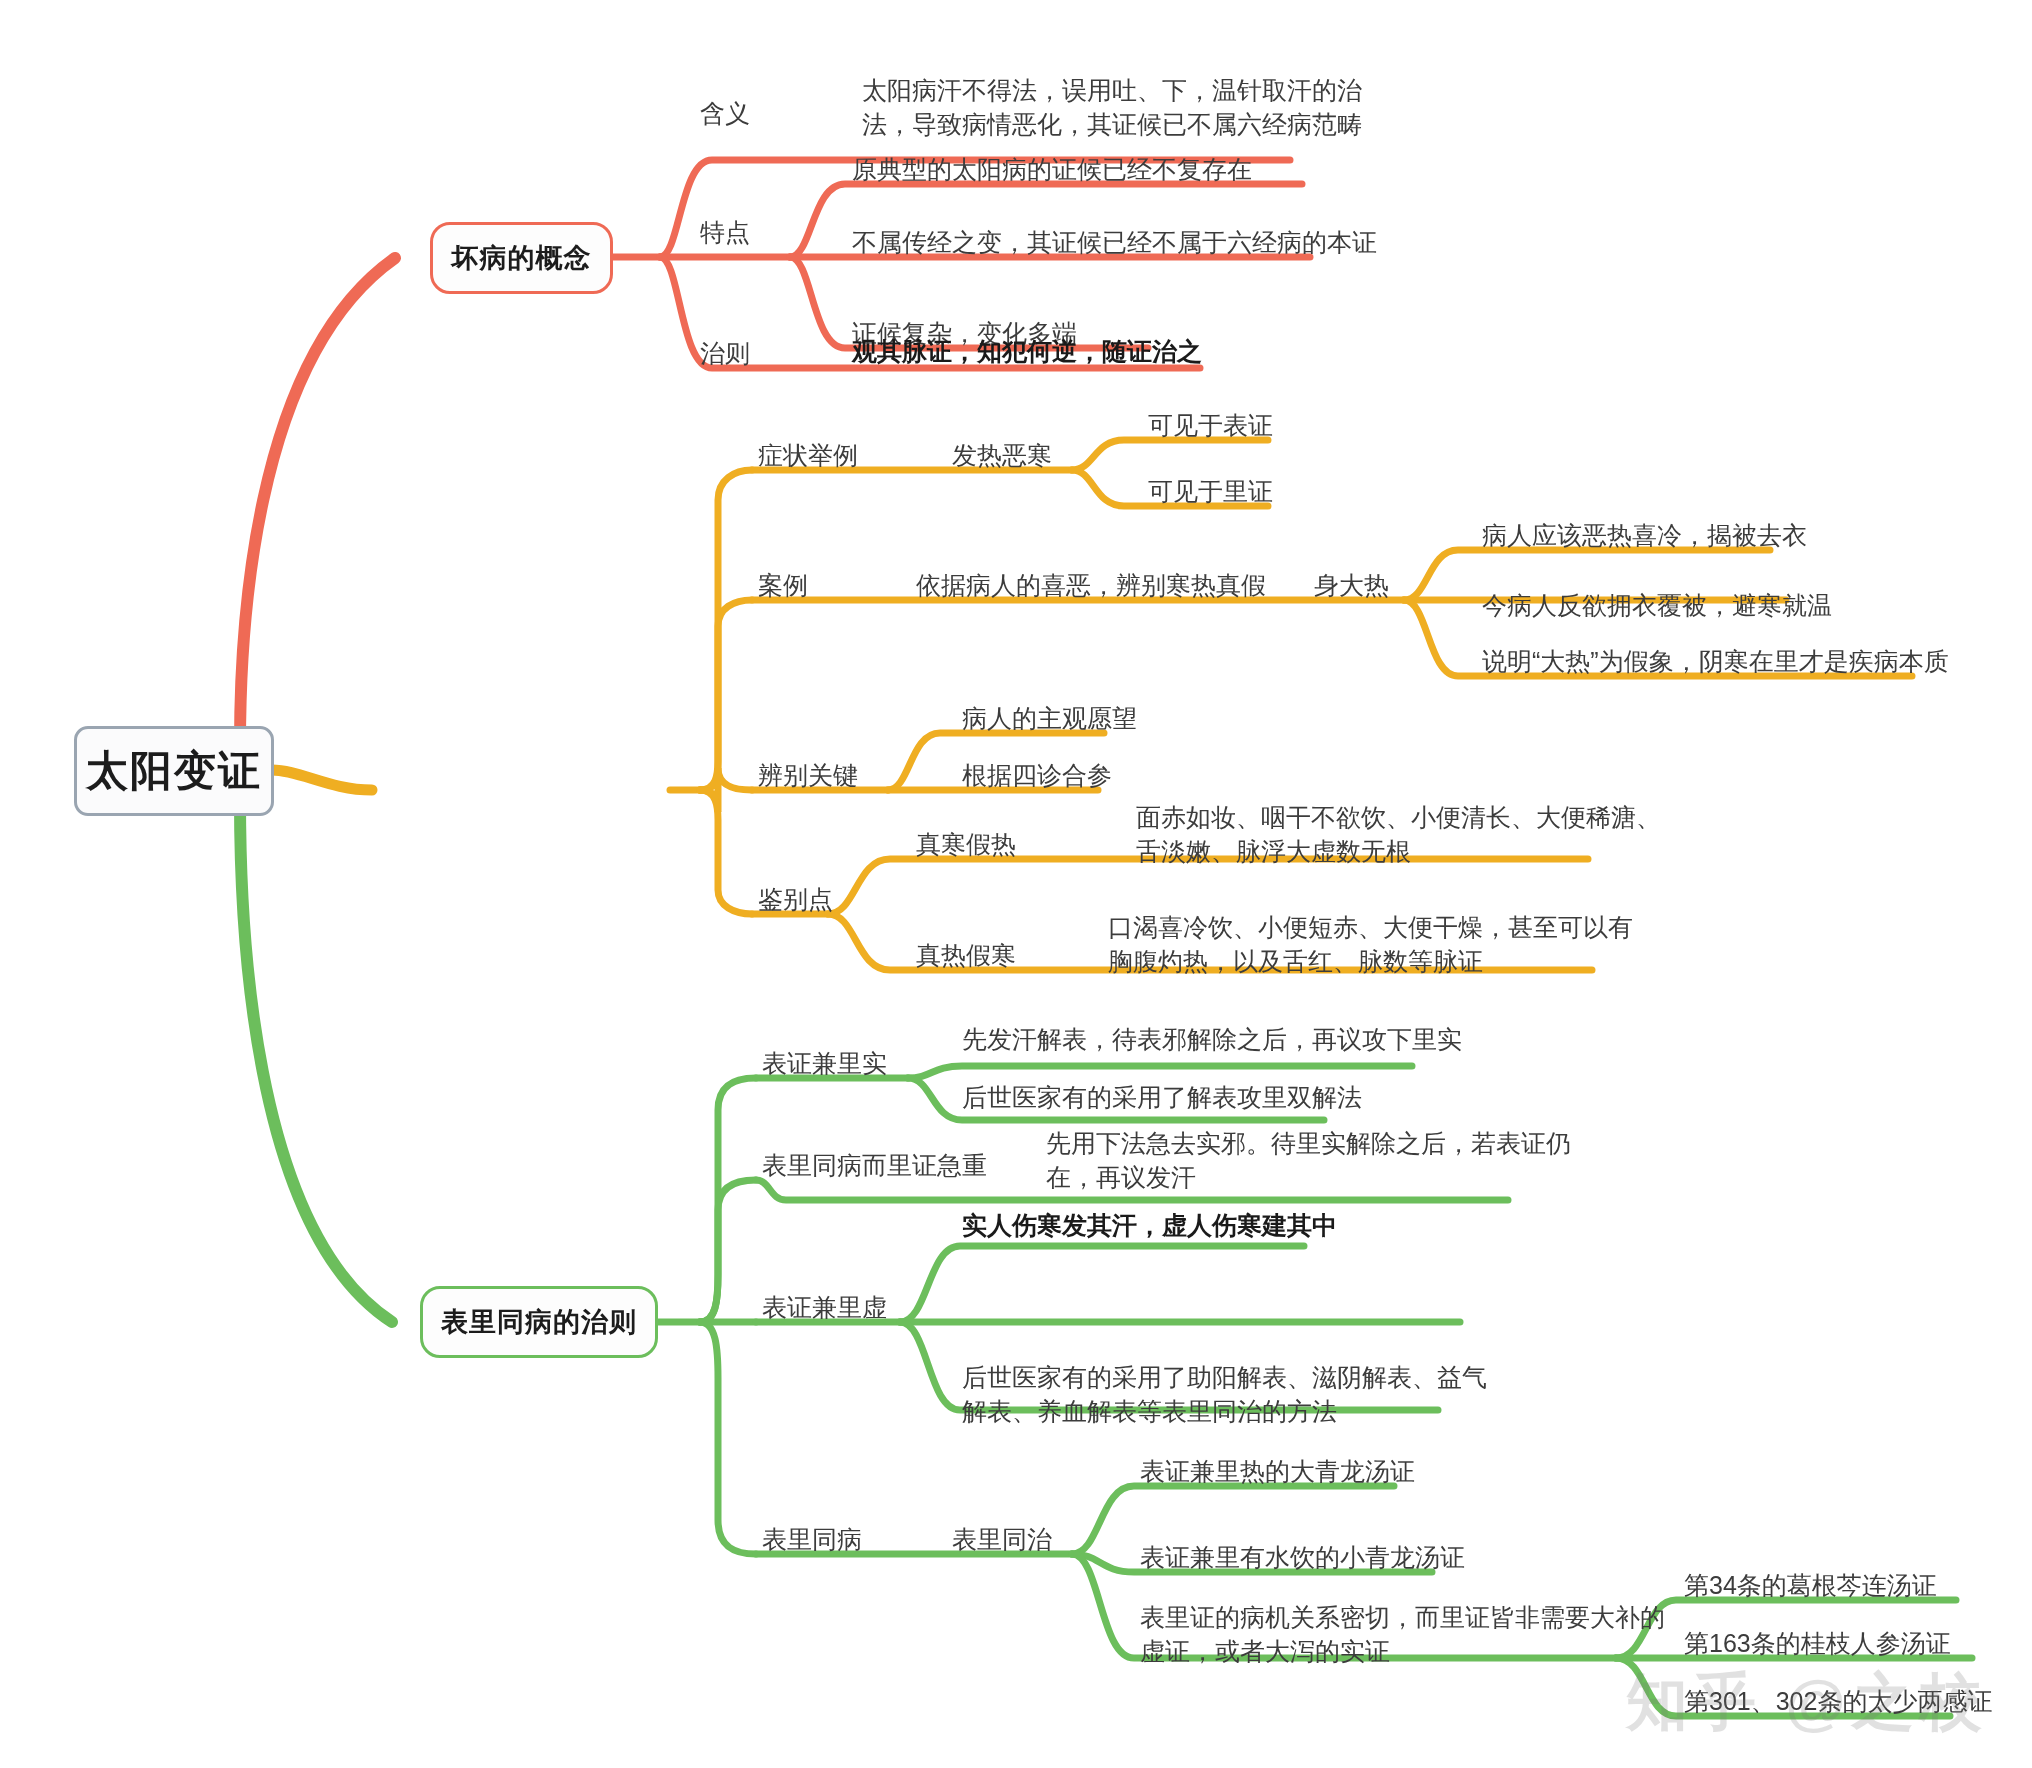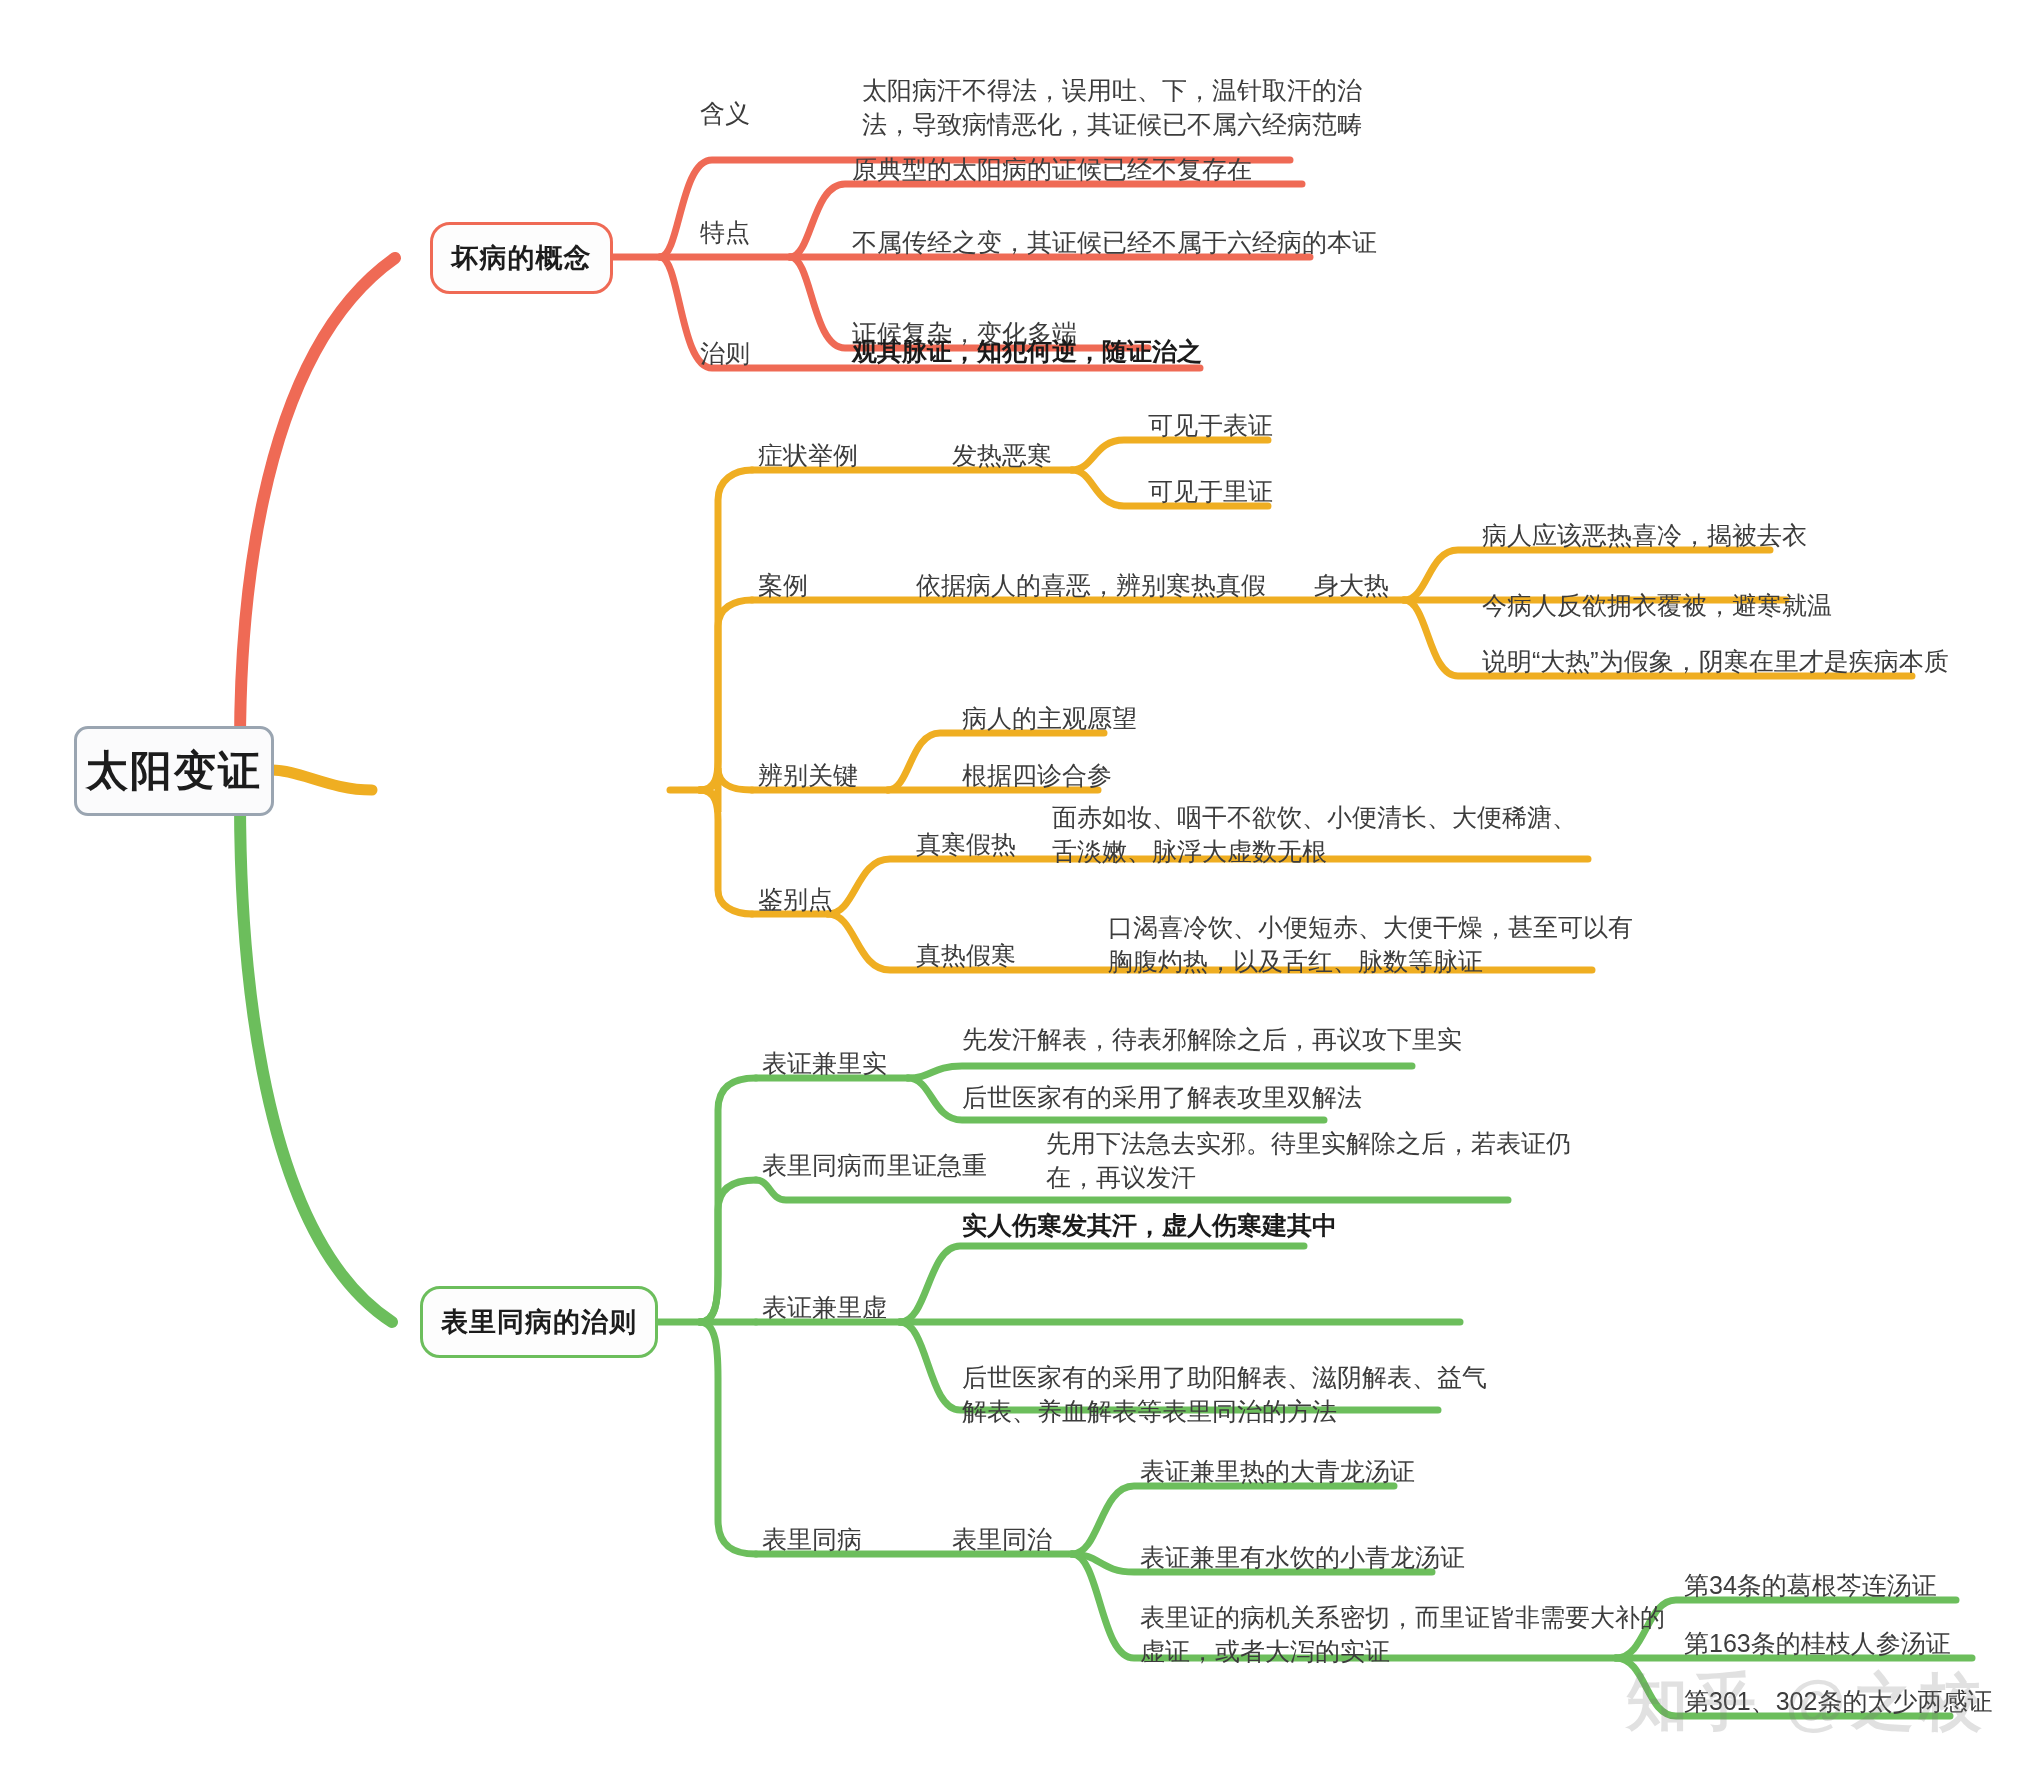--- a/index.html
+++ b/index.html
@@ -181,21 +181,21 @@
   <div class="leaf" style="left:1482px;top:518px;text-align:center;">病人应该恶热喜冷，揭被去衣</div>
   <div class="leaf" style="left:1482px;top:588px;text-align:right;">今病人反欲拥衣覆被，避寒就温</div>
   <div class="leaf" style="left:1482px;top:644px;">说明“大热”为假象，阴寒在里才是疾病本质</div>
 
   <div class="leaf" style="left:758px;top:758px;">辨别关键</div>
   <div class="leaf" style="left:962px;top:701px;">病人的主观愿望</div>
   <div class="leaf" style="left:962px;top:758px;">根据四诊合参</div>
 
   <div class="leaf" style="left:758px;top:882px;">鉴别点</div>
   <div class="leaf" style="left:916px;top:827px;">真寒假热</div>
-  <div class="leaf" style="left:1052px;top:800px;">面赤如妆、咽干不欲饮、小便清长、大便稀溏、
+  <div class="leaf" style="left:1136px;top:800px;">面赤如妆、咽干不欲饮、小便清长、大便稀溏、
 舌淡嫩、脉浮大虚数无根</div>
   <div class="leaf" style="left:916px;top:938px;">真热假寒</div>
   <div class="leaf" style="left:1108px;top:910px;">口渴喜冷饮、小便短赤、大便干燥，甚至可以有
 胸腹灼热，以及舌红、脉数等脉证</div>
 
   <div class="leaf" style="left:762px;top:1046px;">表证兼里实</div>
   <div class="leaf" style="left:962px;top:1022px;">先发汗解表，待表邪解除之后，再议攻下里实</div>
   <div class="leaf" style="left:962px;top:1080px;">后世医家有的采用了解表攻里双解法</div>
 
   <div class="leaf" style="left:762px;top:1148px;">表里同病而里证急重</div>

